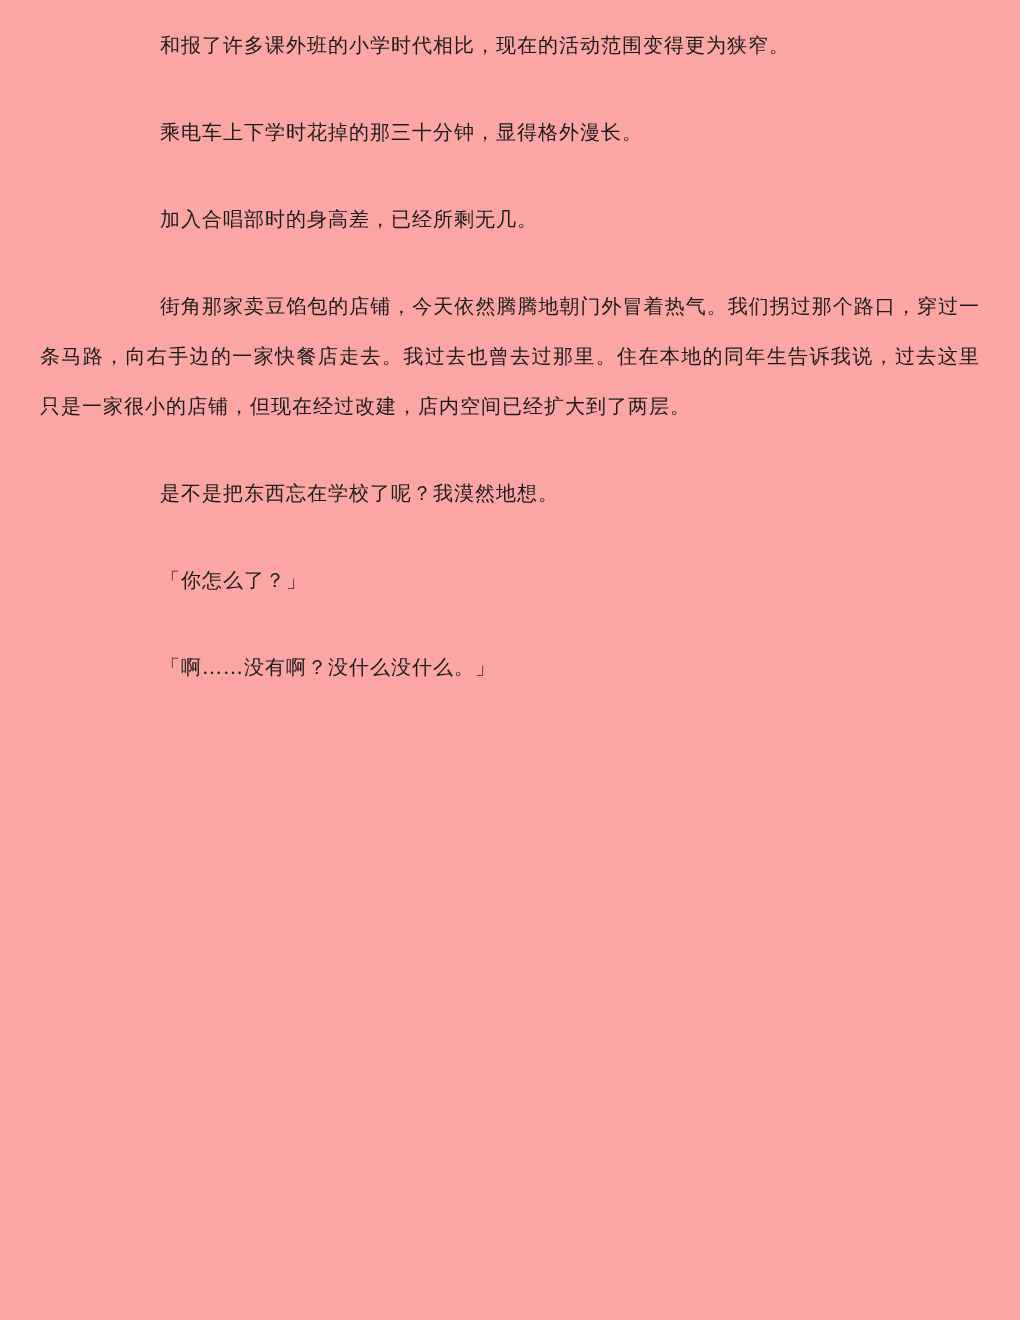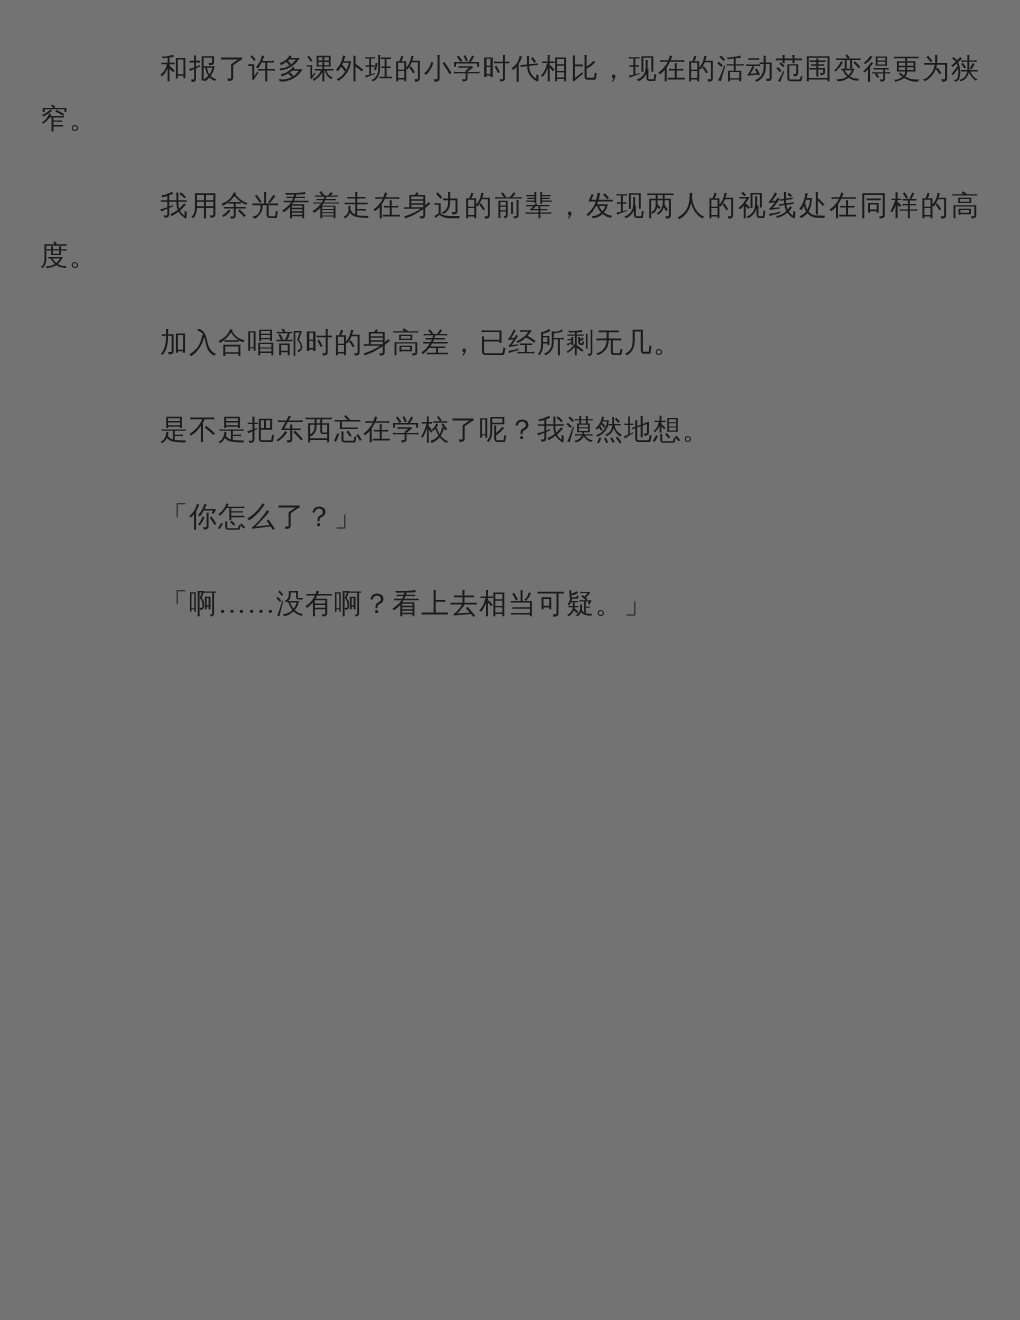--- a/index.html
+++ b/index.html
@@ -9,43 +9,44 @@
   body {
     width: 1020px;
     height: 1320px;
     background: #fefefe;
     overflow: hidden;
   }
   .page {
     box-sizing: border-box;
     width: 1020px;
     height: 1320px;
-    padding: 44px 40px 0 40px;
-    background: #737373;
+    padding: 20px 40px 0 40px;
+    background: #fca5a5;
     font-family: "Liberation Serif", "DejaVu Serif", serif;
-    font-size: 28px;
+    font-size: 20px;
     line-height: 50px;
     letter-spacing: 1px;
     color: #1b1b1b;
   }
   .page p.para {
     margin: 0 0 37px 0;
     padding: 0;
     text-indent: 120px;
     text-align: justify;
   }
   .page p.para:last-child {
     margin-bottom: 0;
   }
 </style>
 </head>
 <body>
 
 <div class="page">
   <div id="document-body">
       <p class="para">和报了许多课外班的小学时代相比，现在的活动范围变得更为狭窄。</p>
-      <p class="para">我用余光看着走在身边的前辈，发现两人的视线处在同样的高度。</p>
+      <p class="para">乘电车上下学时花掉的那三十分钟，显得格外漫长。</p>
       <p class="para">加入合唱部时的身高差，已经所剩无几。</p>
+      <p class="para">街角那家卖豆馅包的店铺，今天依然腾腾地朝门外冒着热气。我们拐过那个路口，穿过一条马路，向右手边的一家快餐店走去。我过去也曾去过那里。住在本地的同年生告诉我说，过去这里只是一家很小的店铺，但现在经过改建，店内空间已经扩大到了两层。</p>
       <p class="para">是不是把东西忘在学校了呢？我漠然地想。</p>
       <p class="para">「你怎么了？」</p>
-      <p class="para">「啊……没有啊？看上去相当可疑。」</p>
+      <p class="para">「啊……没有啊？没什么没什么。」</p>
     </div>
 </div>
 
 </body></html>

